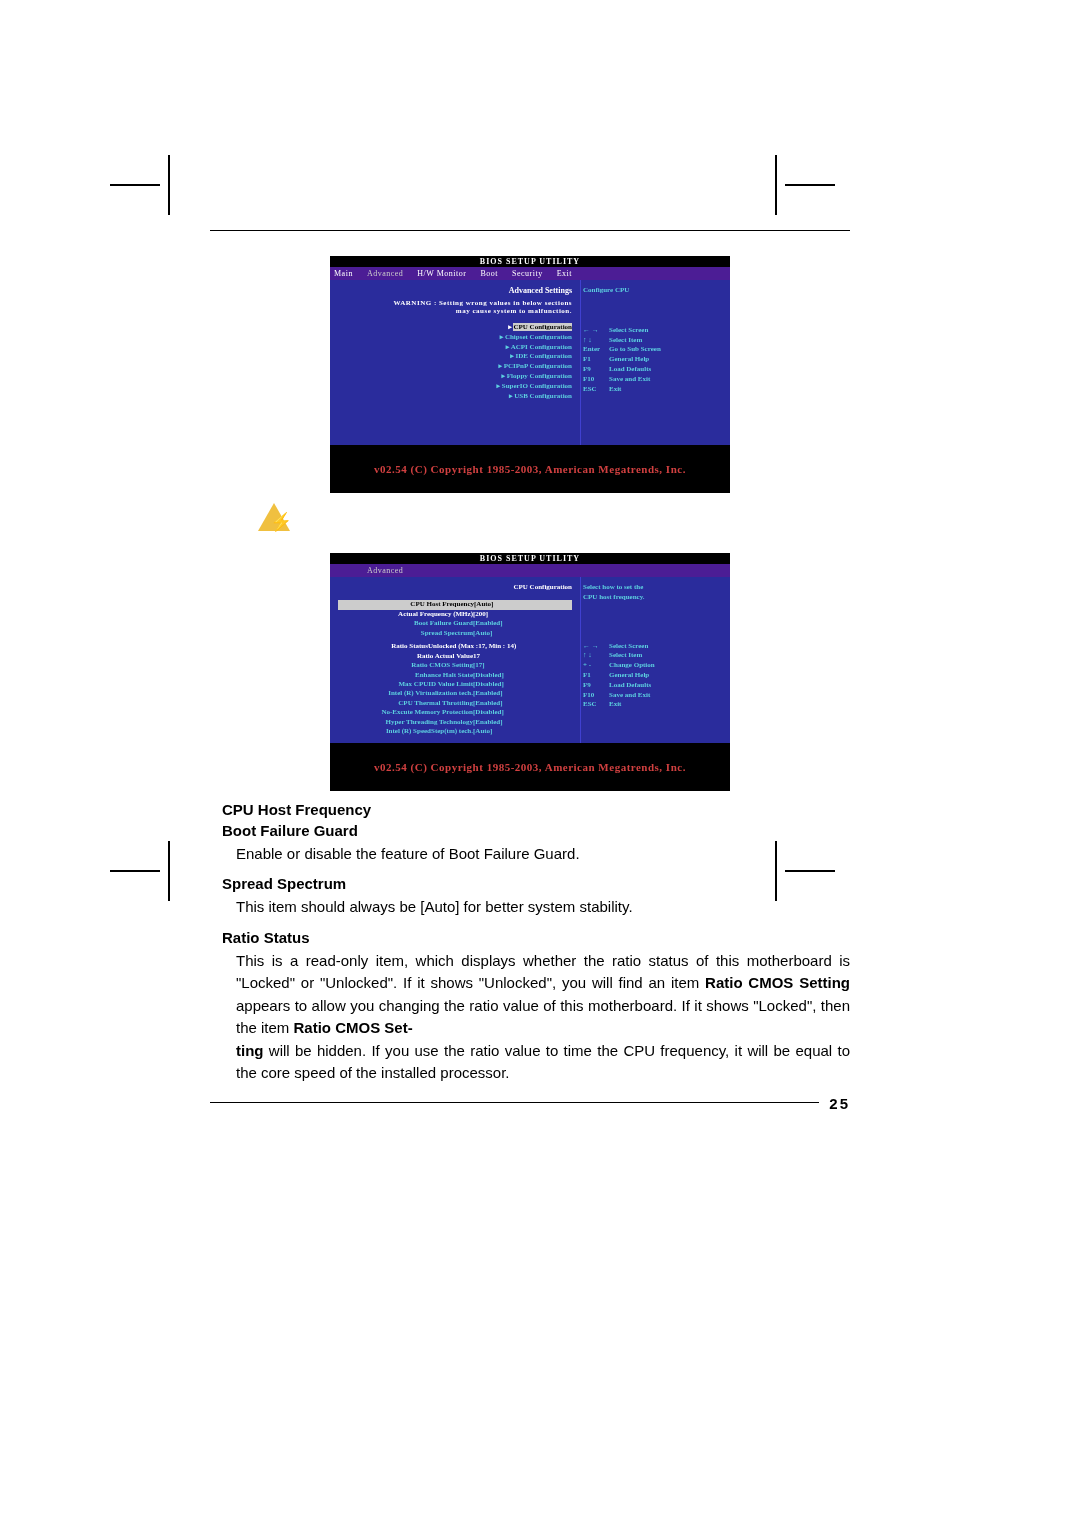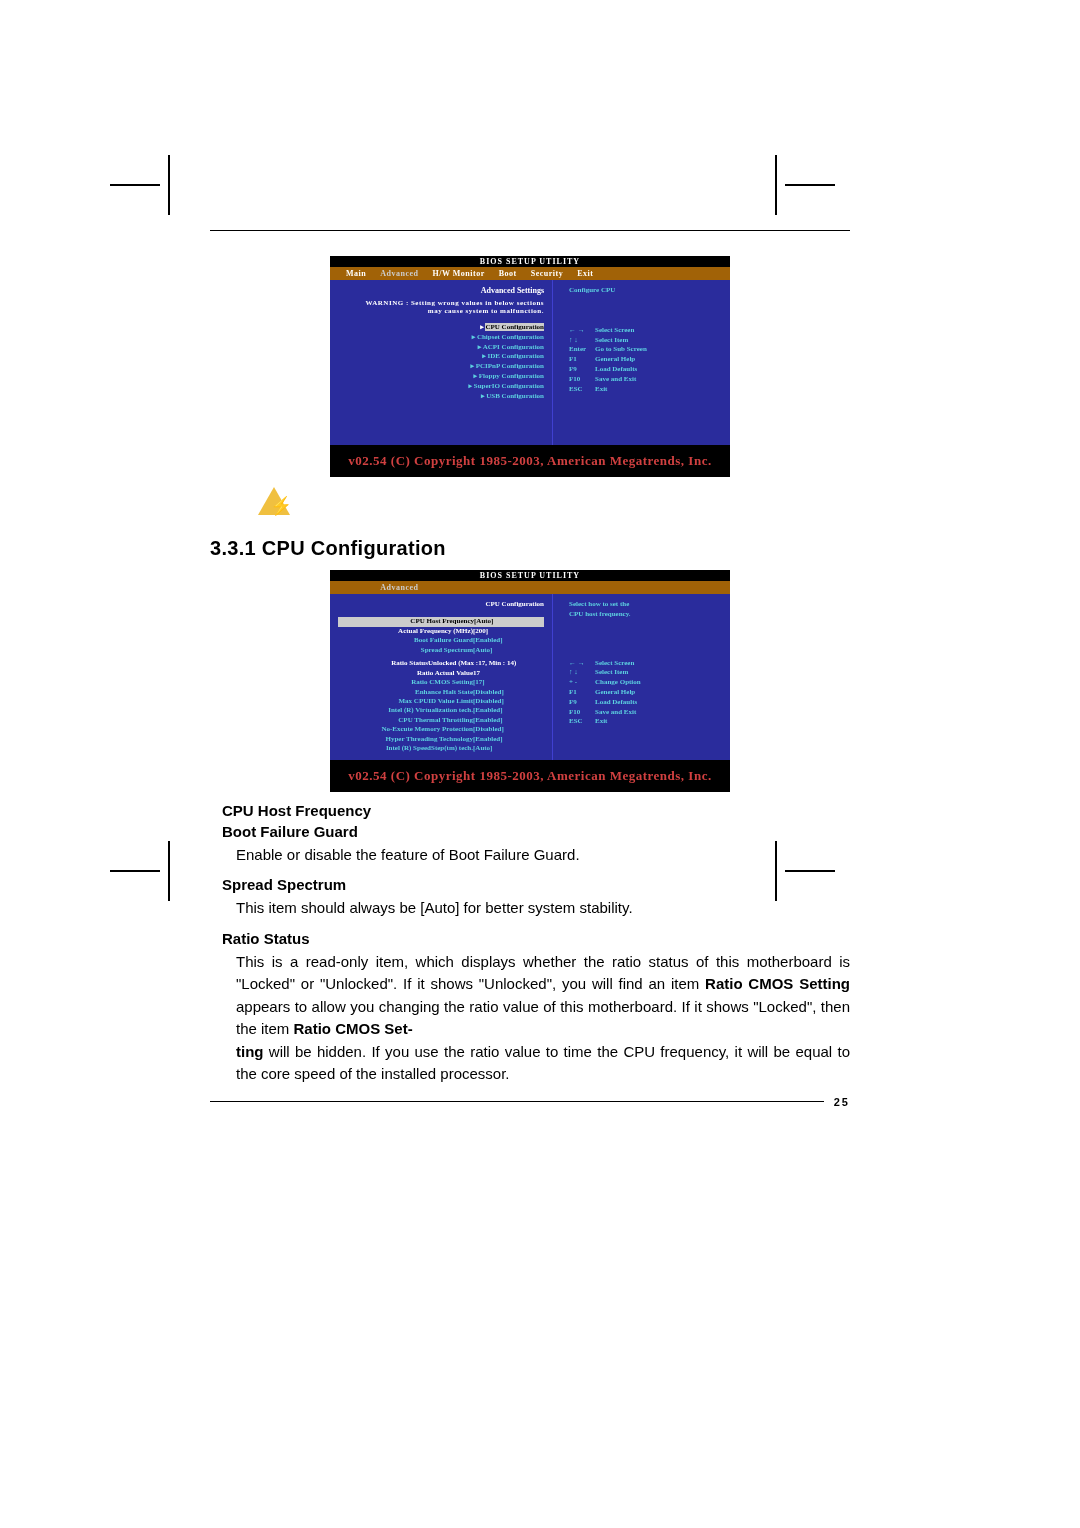--- a/index.html
+++ b/index.html
@@ -15,56 +15,56 @@
   .cm-bl{bottom:250px;left:110px;}
   .cm-bl .h{width:50px;height:2px;bottom:29px;left:0;}
   .cm-bl .v{width:2px;height:60px;bottom:0;left:58px;}
   .cm-br{bottom:250px;right:245px;}
   .cm-br .h{width:50px;height:2px;bottom:29px;right:0;}
   .cm-br .v{width:2px;height:60px;bottom:0;right:58px;}
   .content{position:absolute;top:230px;left:210px;width:640px;}
   hr.rule{border:none;border-top:1.5px solid #000;margin:0 0 25px 0;}
   .bios{width:400px;margin:0 auto 10px auto;font-family:'Times New Roman',Times,serif;font-size:8px;color:#fff;}
   .bios-title{background:#000;text-align:center;font-weight:bold;letter-spacing:1px;padding:1px 0;}
-  .bios-tabs{display:flex;background:#a16207;font-weight:bold;padding:2px 4px 2px 16px;font-size:8px;letter-spacing:0.5px;}
+  .bios-tabs{display:flex;background:#4c1d95;font-weight:normal;padding:2px 4px 2px 4px;font-size:8px;letter-spacing:0.5px;}
   .bios-tabs span{margin-right:14px;}
   .bios-tabs .sel{color:#ccc;}
   .bios-body{display:flex;background:#2a2c9c;min-height:165px;}
   .bios-left{flex:1.6;padding:6px 8px;text-align:right;}
-  .bios-right{width:145px;border-left:1px solid #4040d0;padding:6px 16px;font-size:7px;line-height:1.4;}
+  .bios-right{width:145px;border-left:1px solid #4040d0;padding:6px 2px;font-size:7px;line-height:1.4;}
   .bios-left .heading{font-weight:bold;margin-bottom:4px;}
   .bios-left .warn{font-size:7px;letter-spacing:0.5px;margin-bottom:8px;font-weight:bold;}
   .bios-menu{font-size:7px;font-weight:bold;line-height:1.4;}
   .bios-menu .item::before{content:"▸ ";font-size:7px;}
   .bios-menu .sel{background:#ccc;color:#000;display:inline;}
   .bios-menu .cyan{color:#5dd0e0;}
   .bios-right .title{color:#5dd0e0;font-weight:bold;margin-bottom:30px;}
   .bios-right .help{color:#5dd0e0;font-weight:bold;}
   .bios-right .help .row{display:flex;}
   .bios-right .help .k{width:26px;}
-  .bios-foot{background:#000;color:#d04040;text-align:center;font-weight:bold;font-size:13px;padding:8px 0;letter-spacing:0.5px;}
+  .bios-foot{background:#000;color:#d04040;text-align:center;font-weight:bold;font-size:11px;padding:18px 0;letter-spacing:0.5px;}
   .bios2 .bios-body{min-height:160px;}
   .bios2 .bios-left{font-size:7px;font-weight:bold;line-height:1.35;}
   .bios2 .row2{display:flex;}
   .bios2 .col-l{width:135px;}
   .bios2 .col-v{color:#5dd0e0;}
   .bios2 .cyan{color:#5dd0e0;}
   .bios2 .selrow{background:#ccc;color:#000;padding:0 1px;}
   .bios2 .selrow .col-v{color:#000;}
   .warning-row{display:flex;align-items:center;margin:4px 10px 10px 50px;}
   .warning-icon{width:28px;height:40px;margin-right:12px;position:relative;}
   .tri{width:0;height:0;border-left:16px solid transparent;border-right:16px solid transparent;border-bottom:28px solid #f0c040;position:absolute;top:0;left:-2px;}
   .bolt{position:absolute;top:8px;left:10px;color:#4a4ea0;font-size:18px;font-weight:bold;}
   .warning-text{font-size:15px;line-height:1.4;}
   h2.section{font-family:Arial,Helvetica,sans-serif;font-weight:bold;font-size:20px;margin:6px 0 10px 0;letter-spacing:0.3px;}
   .para{font-size:15px;line-height:1.5;margin:4px 0 10px 26px;text-align:justify;}
   .subh{font-size:15px;font-weight:bold;margin:4px 0 2px 12px;}
   .tail{display:flex;align-items:center;margin-top:2px;}
   .tail .line{flex:1;border-top:1.5px solid #000;height:1px;}
-  .tail .pg{font-size:11px;font-weight:bold;letter-spacing:2px;margin-left:10px;}
+  .tail .pg{font-size:15px;font-weight:bold;letter-spacing:2px;margin-left:10px;}
 </style>
 </head>
 <body>
 
 <div class="page">
   <div class="cropmark cm-tl">
       <div class="h"></div>
       <div class="v"></div>
     </div>
   <div class="cropmark cm-tr">
@@ -148,21 +148,20 @@
       <div class="bios-foot">v02.54 (C) Copyright 1985-2003, American Megatrends, Inc.</div>
     </div>
 
     <div class="warning-row">
       <div class="warning-icon">
         <div class="tri"></div>
           <div class="bolt">⚡</div>
       </div>
     </div>
 
-    <h2 class="section">3.3.1 CPU Configuration</h2>
 
     <div class="bios bios2">
       <div class="bios-title">BIOS SETUP UTILITY</div>
       <div class="bios-tabs">
         <span style="visibility:hidden">Main</span>
         <span class="sel">Advanced</span>
       </div>
       <div class="bios-body">
         <div class="bios-left">
           <div class="heading" style="margin-bottom:8px">CPU Configuration</div>

